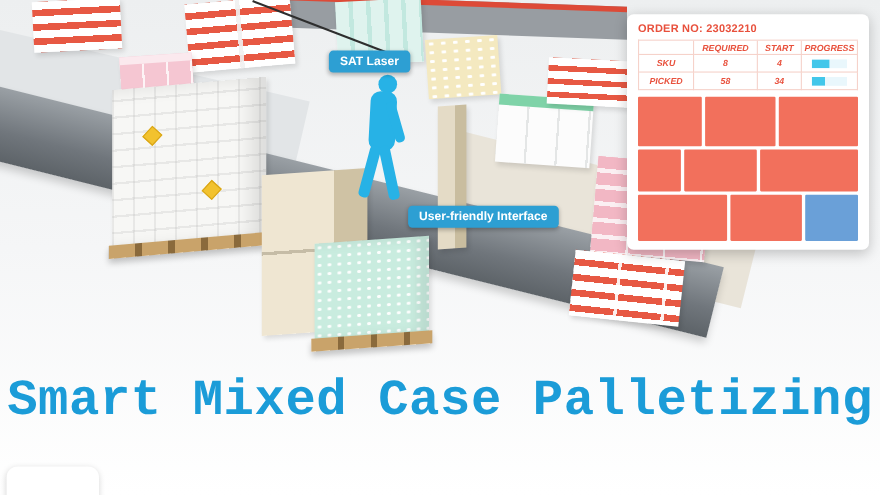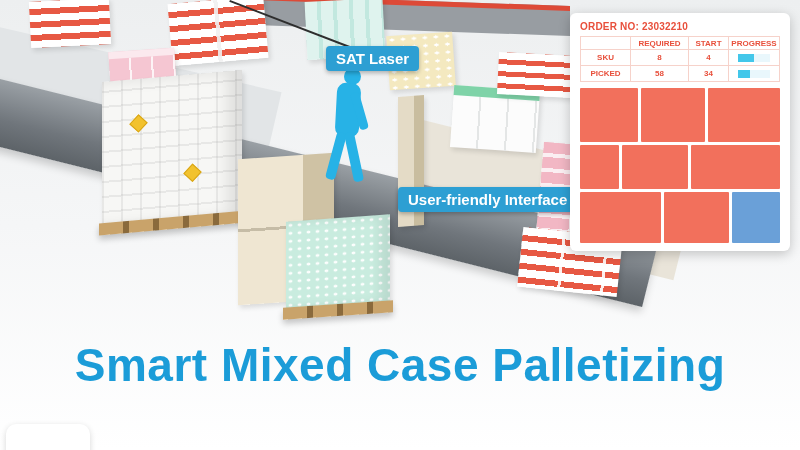--- a/index.html
+++ b/index.html
@@ -78,33 +78,33 @@
   .w-head { left:24px; top:0; width:17px; height:17px; border-radius:50%; }
   .w-torso { left:16px; top:15px; width:24px; height:54px; border-radius:9px; transform:rotate(3deg); }
   .w-arm { left:35px; top:24px; width:9px; height:38px; border-radius:4px; transform:rotate(-16deg); }
   .w-leg-a { left:11px; top:64px; width:10px; height:48px; border-radius:4px; transform:rotate(15deg); }
   .w-leg-b { left:29px; top:64px; width:10px; height:50px; border-radius:4px; transform:rotate(-12deg); }
 
   .laser-line { position:absolute; left:230px; top:0; width:132px; height:2px; background:#2e2e2e;
     transform:rotate(21deg); transform-origin:0 0; z-index:6; }
 
   
-  .badge { position:absolute; background:#2d9fd3; color:#fff; font-size:15px; font-weight:bold;
+  .badge { position:absolute; background:#2d9fd3; color:#fff; font-size:11px; font-weight:bold;
     padding:4px 10px; border-radius:4px; box-shadow:0 2px 4px rgba(0,0,0,.28);
-    white-space:nowrap; z-index:8;margin-left:27px; }
+    white-space:nowrap; z-index:8; }
   .badge-sat { left:299px; top:46px; }
   .badge-ui { left:371px; top:187px; }
 
   
-  .panel { position:absolute; left:570px; top:13px; width:220px; height:238px; background:#fff;
+  .panel { position:absolute; left:570px; top:13px; width:220px; height:214px; background:#fff;
     border-radius:6px; box-shadow:0 3px 12px rgba(0,0,0,.22); padding:8px 10px;
     display:flex; flex-direction:column; z-index:9; }
   .order-no { color:#e8503c; font-size:10px; font-weight:bold; letter-spacing:.2px; margin-bottom:4px; }
   .order-table { display:grid; grid-template-columns:50px 58px 40px 1fr;
-    border:1px solid #f6d2ca; border-right:none; border-bottom:none; }
+    border:1px solid #f6d2ca; border-right:none; border-bottom:none;font-style:italic; }
   .order-table .cell { border-right:1px solid #f6d2ca; border-bottom:1px solid #f6d2ca;
     display:flex; align-items:center; justify-content:center; height:16px;
     font-size:8px; color:#e8503c; font-weight:bold; }
   .order-table .head { height:13px; }
   .pbar { width:32px; height:8px; background:#e9f7fc; overflow:hidden; }
   .pbar-fill { height:100%; background:#43c7ea; }
 
   .pallet-grid { flex:1; margin-top:6px; display:flex; flex-direction:column; gap:3px; }
   .grid-row { display:flex; gap:3px; }
   .grid-cell { border-radius:1px; }
@@ -122,21 +122,21 @@
     justify-content:center; z-index:10; }
   .logo-text { font-size:30px; font-weight:bold; color:#123a66; letter-spacing:-.5px; }
   .logo-plus { position:relative; width:23px; height:23px; margin-left:3px; }
   .logo-plus span { position:absolute; display:block; }
   .plus-left   { left:0;  top:8px;  width:9px; height:7px; background:#2e7de0; }
   .plus-top    { left:8px; top:0;   width:7px; height:9px; background:#f4b82e; }
   .plus-right  { left:14px;top:8px; width:9px; height:7px; background:#e23f33; }
   .plus-bottom { left:8px; top:14px;width:7px; height:9px; background:#36a852; }
 
   .title { position:absolute; left:0; right:0; top:338px; text-align:center;
-    font-size:46px; font-weight:bold; color:#1b9cd8; letter-spacing:.5px; z-index:10; }
+    font-size:46px; font-weight:bold; color:#1b9cd8; letter-spacing:.5px; z-index:10;font-family:Liberation Mono, monospace; }
 
   .corner-pill { position:absolute; left:6px; top:424px; width:84px; height:40px; background:#fff;
     border-radius:10px; box-shadow:0 2px 6px rgba(0,0,0,.16); z-index:10; }
 </style>
 </head>
 <body>
 
 <div class="stage">
 
   <div class="shelf-left"></div>

